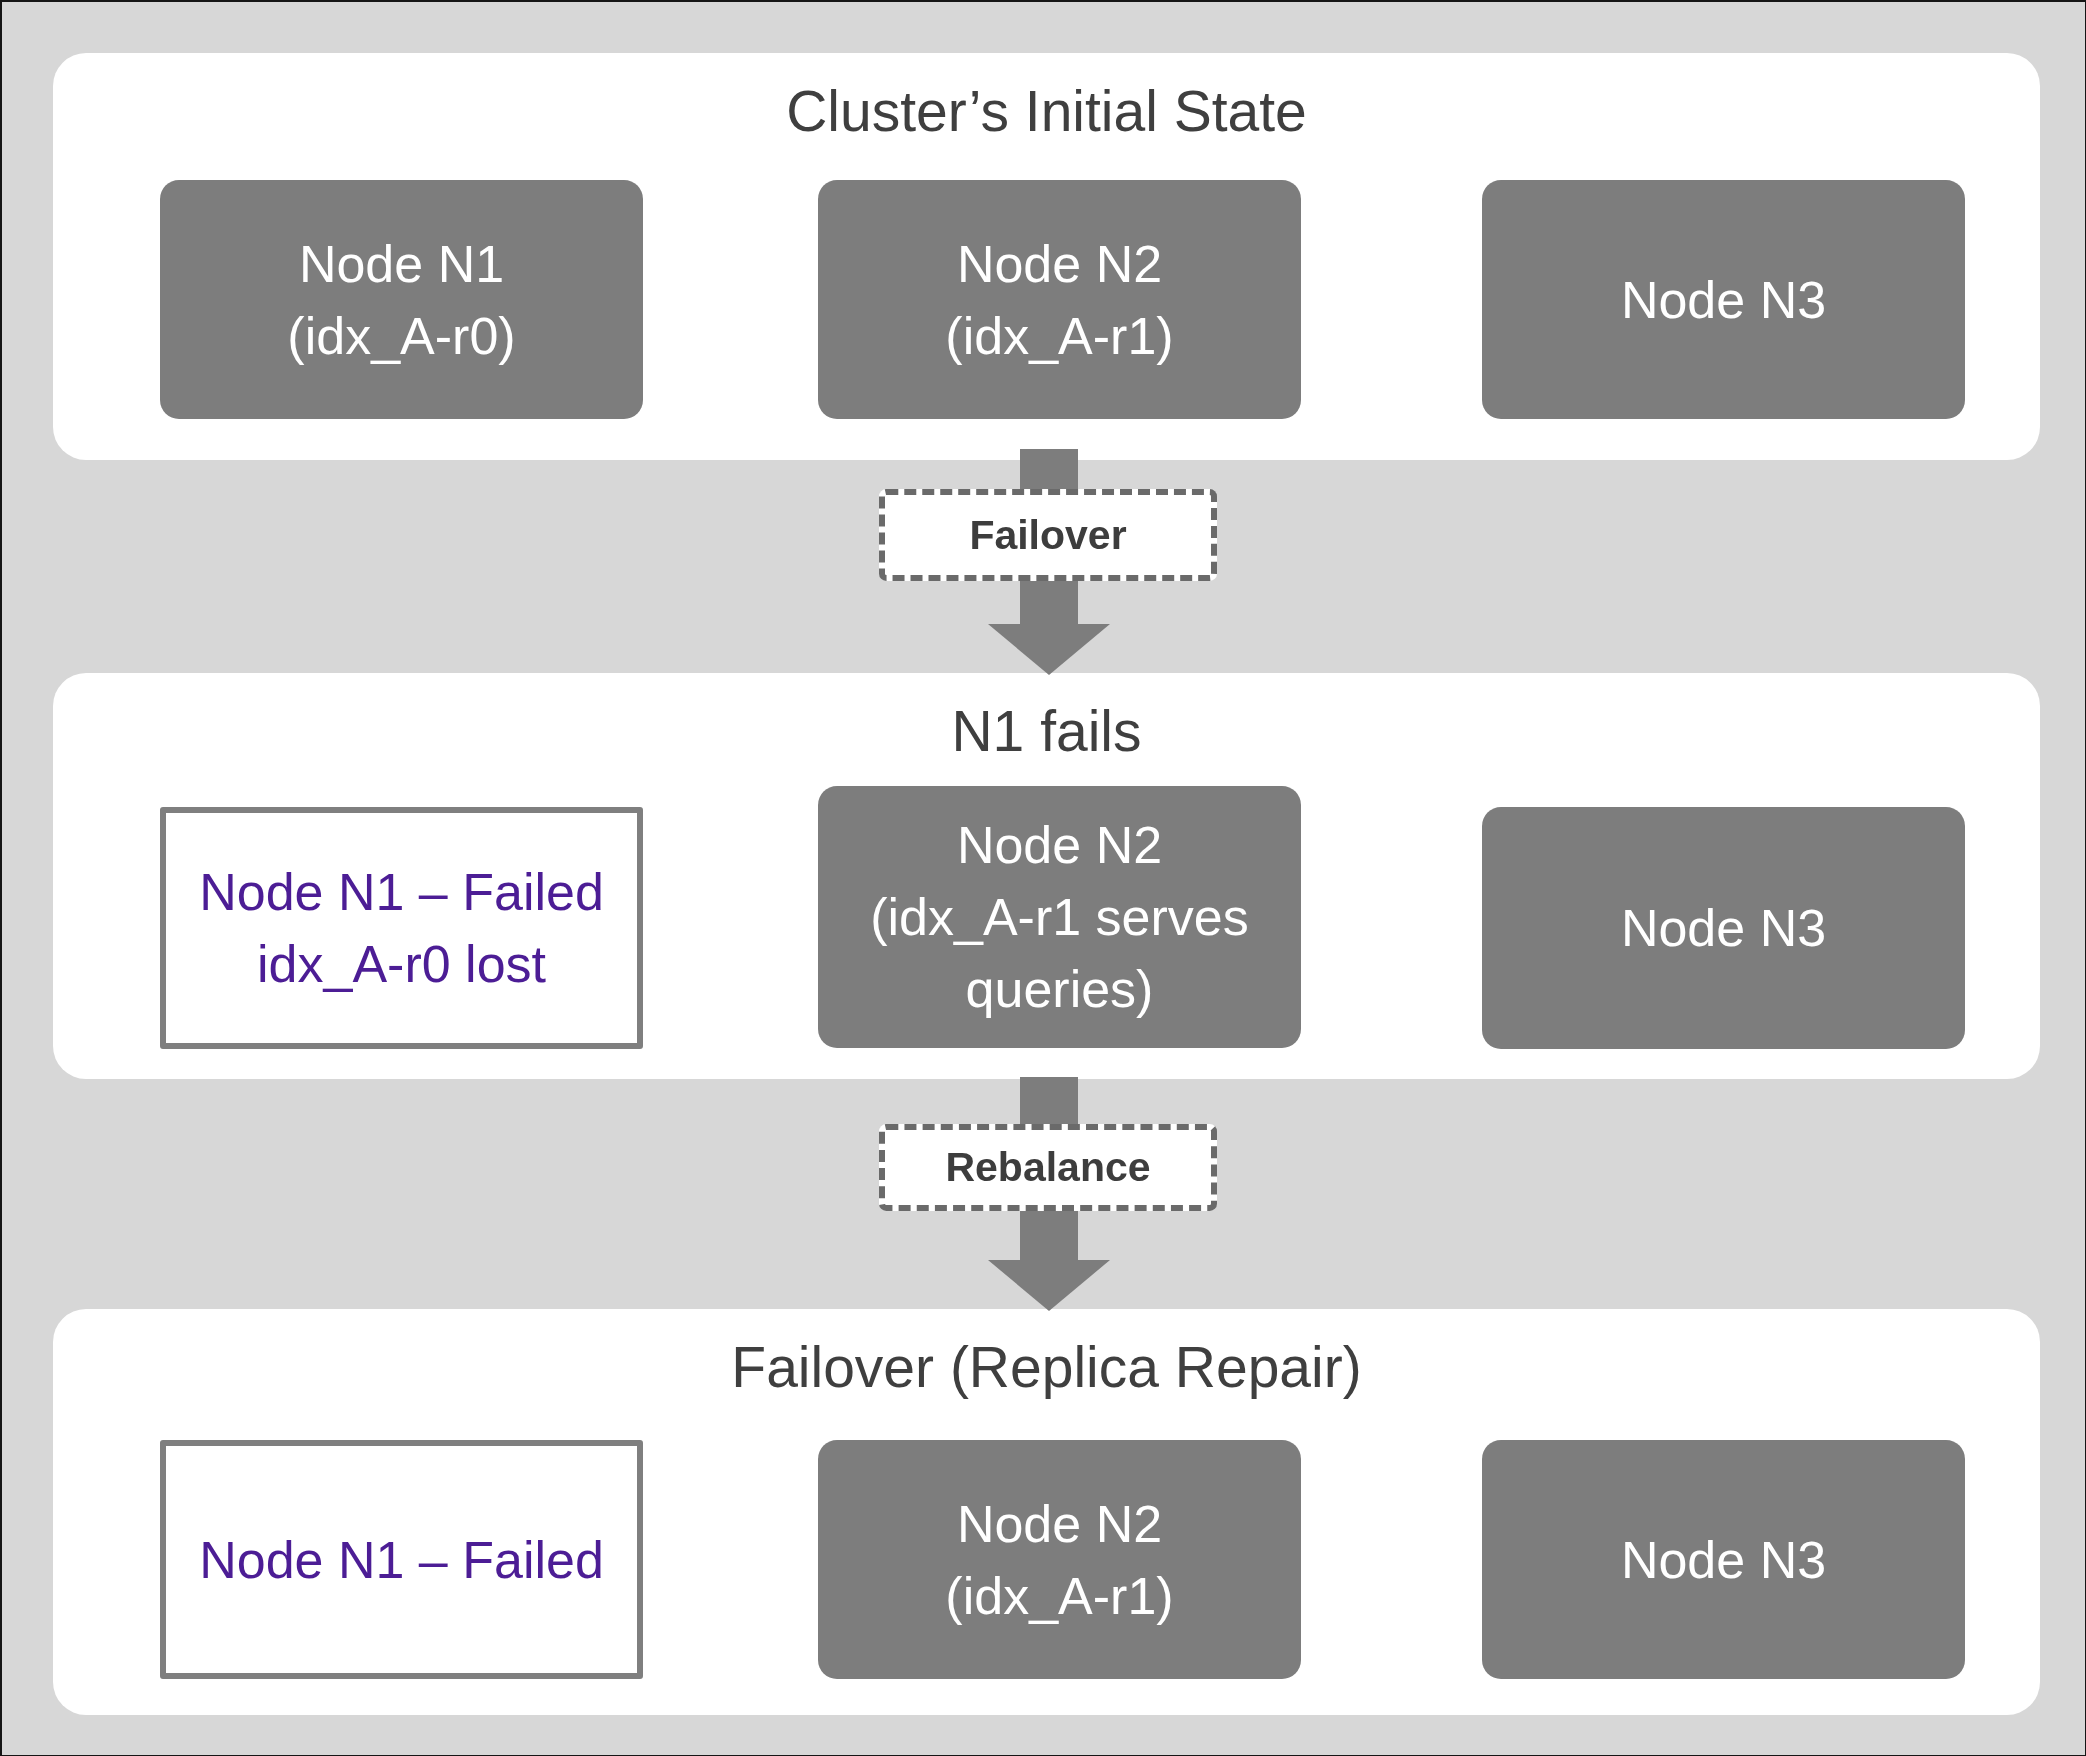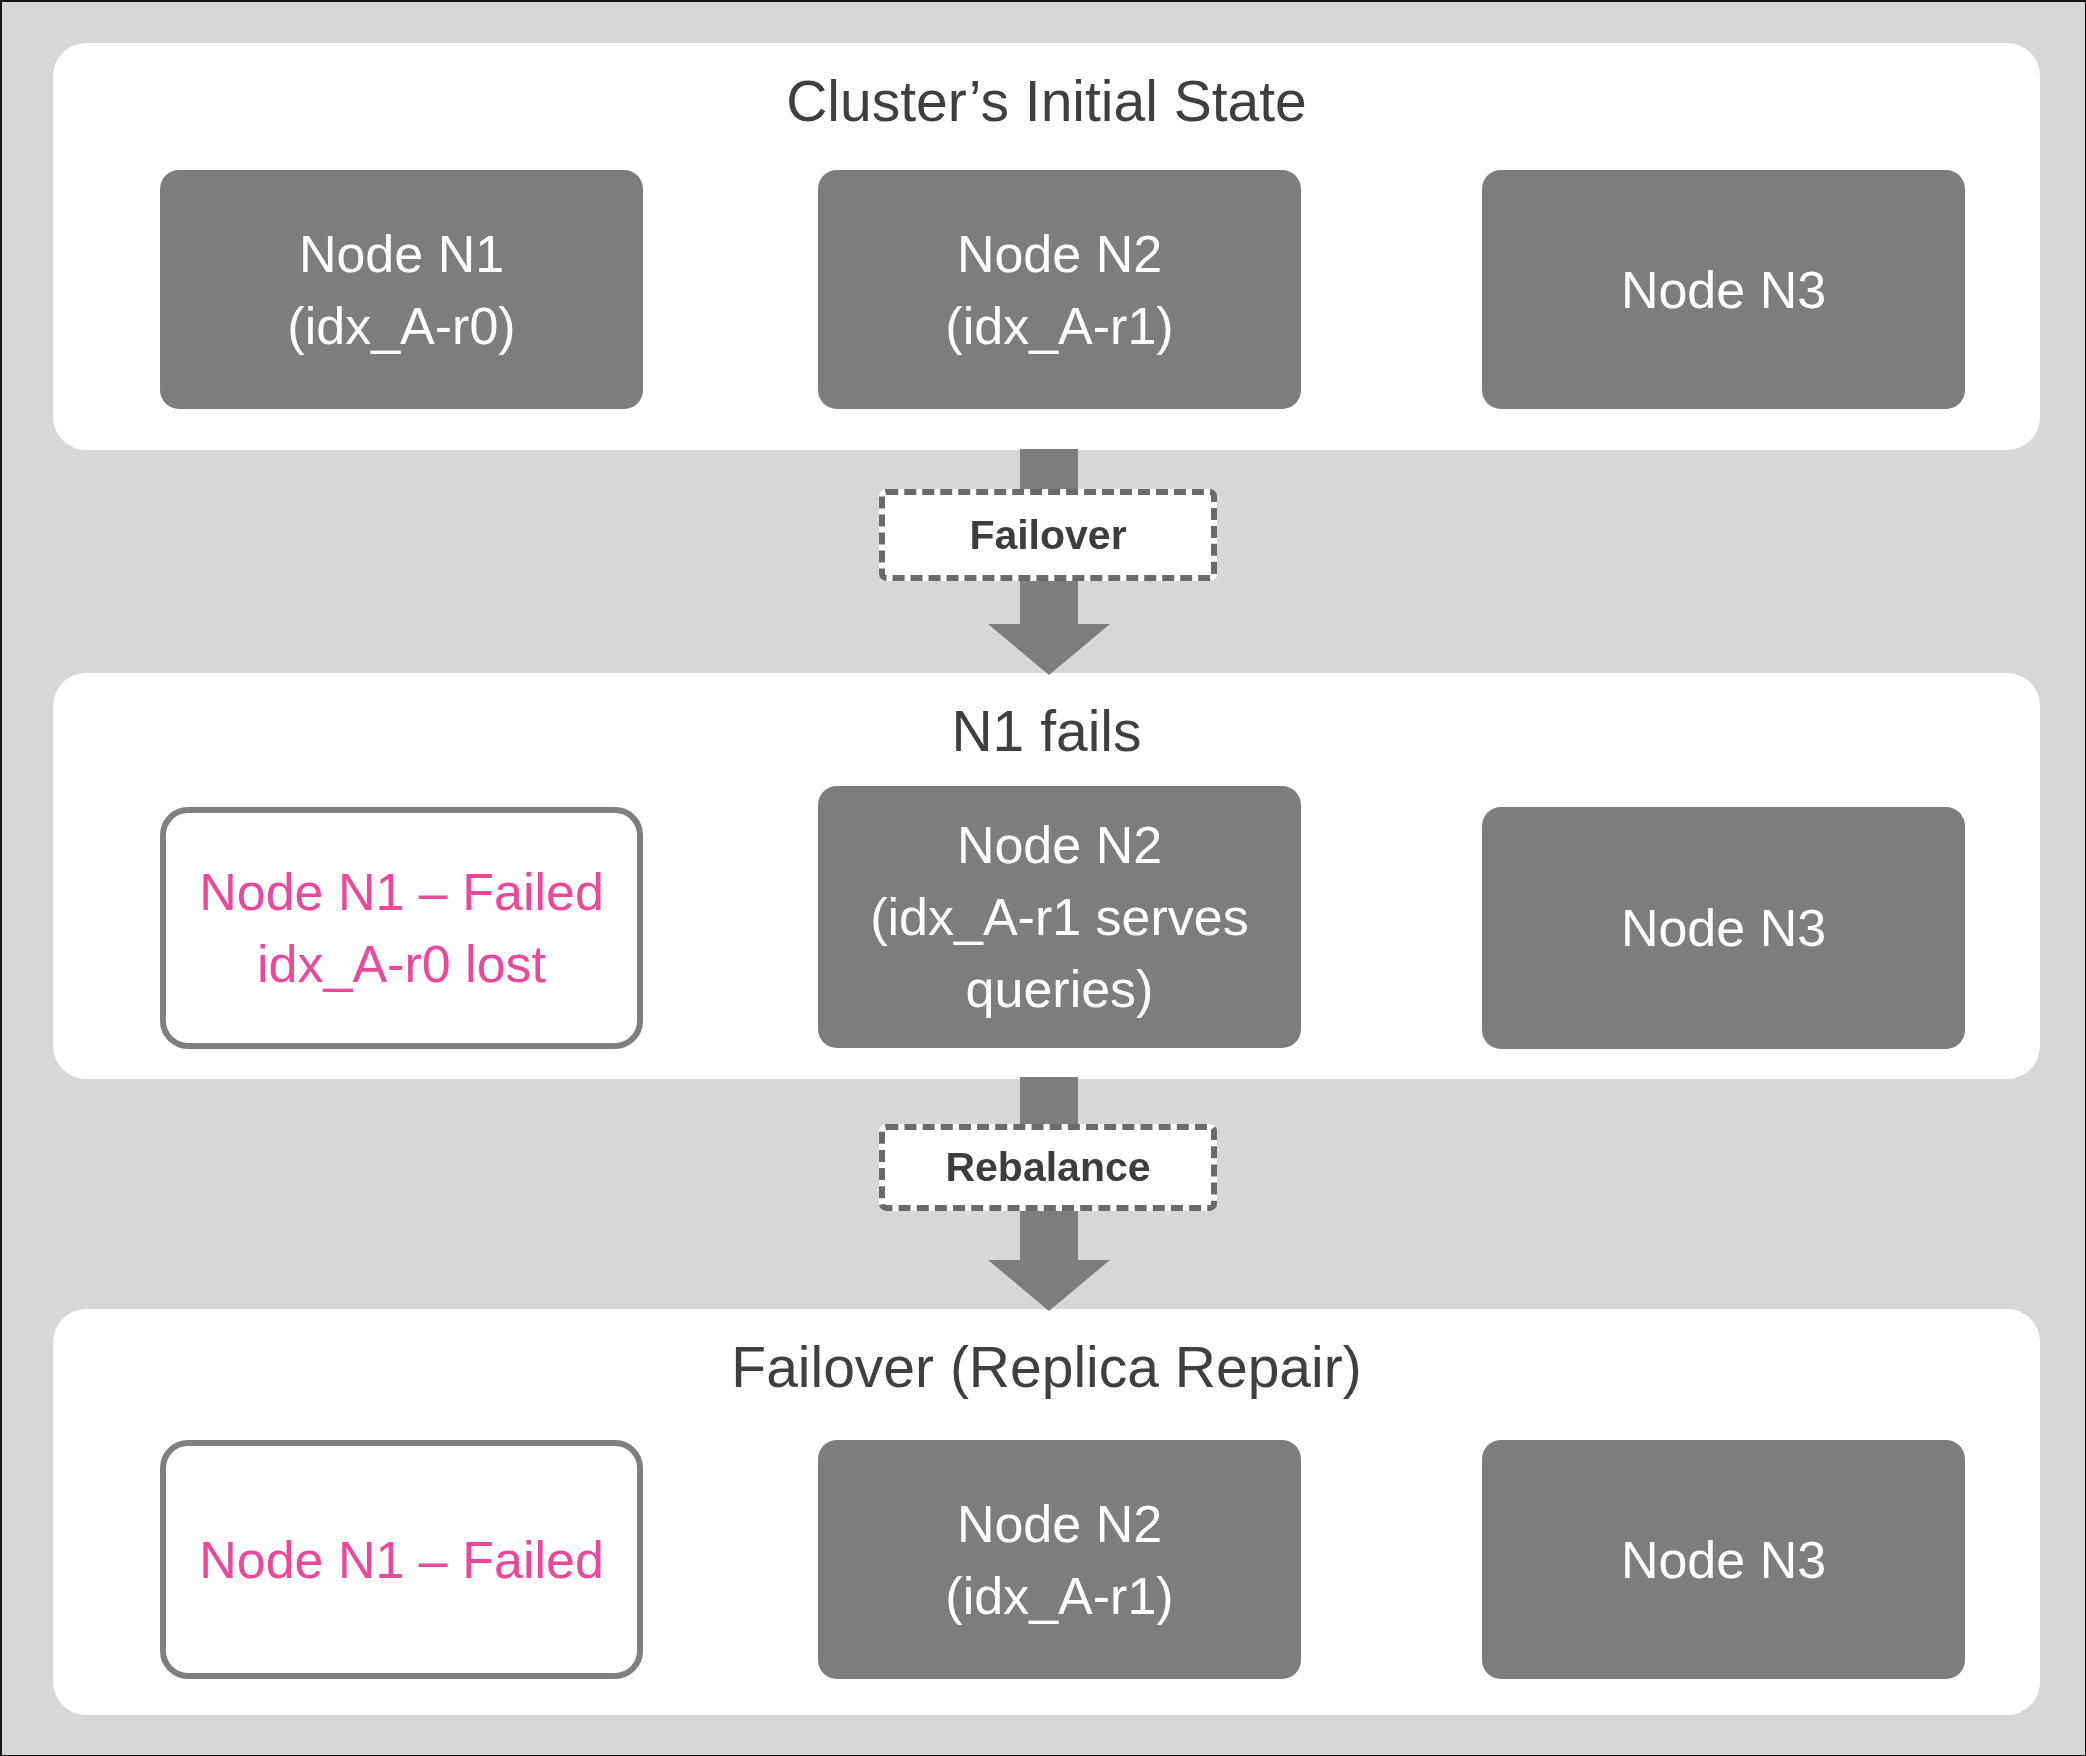--- a/index.html
+++ b/index.html
@@ -25,41 +25,41 @@
   .node {
     position:absolute; width:483px;
     display:flex; flex-direction:column;
     justify-content:center; align-items:center;
     text-align:center;
     font-size:52px; line-height:72px;
     border-radius:19px;
     padding:0 13px; box-sizing:border-box;
   }
   .node.filled { background:#7d7d7d; color:#ffffff; }
-  .node.outlined { background:#ffffff; color:#ec4899; border:6.5px solid #7f7f7f; border-radius:28px; }
+  .node.outlined { background:#ffffff; color:#4c1d95; border:6.5px solid #7f7f7f; border-radius:3px; }
   .node-line { display:block; width:100%; }
 
   .shaft { position:absolute; left:1018px; width:58px; background:#7d7d7d; z-index:1; }
   .arrowhead {
     position:absolute; left:986px; width:0; height:0; z-index:1;
     border-left:61px solid transparent;
     border-right:61px solid transparent;
     border-top:51px solid #7d7d7d;
   }
   .connector-label {
     position:absolute; left:877px; width:338px;
     background:#ffffff;
     border:6.5px dashed #6a6a6a; border-radius:7.3px;
     box-sizing:border-box; z-index:2;
     display:flex; align-items:center; justify-content:center;
     font-size:41px; font-weight:600; color:#3d3d3d;
   }
 
   
-  #panel-initial   { top:41px;  height:407px; }
+  #panel-initial   { top:51px;  height:407px; }
   #panel-fails     { top:671px; height:406px; }
   #panel-rebalance { top:1307px; height:406px; }
 
   
   .col-1 { left:107px; }
   .col-2 { left:765px; }
   .col-3 { left:1429px;align-items:flex-end; }
 
   
   .p1-node { top:127px; height:239px; }

